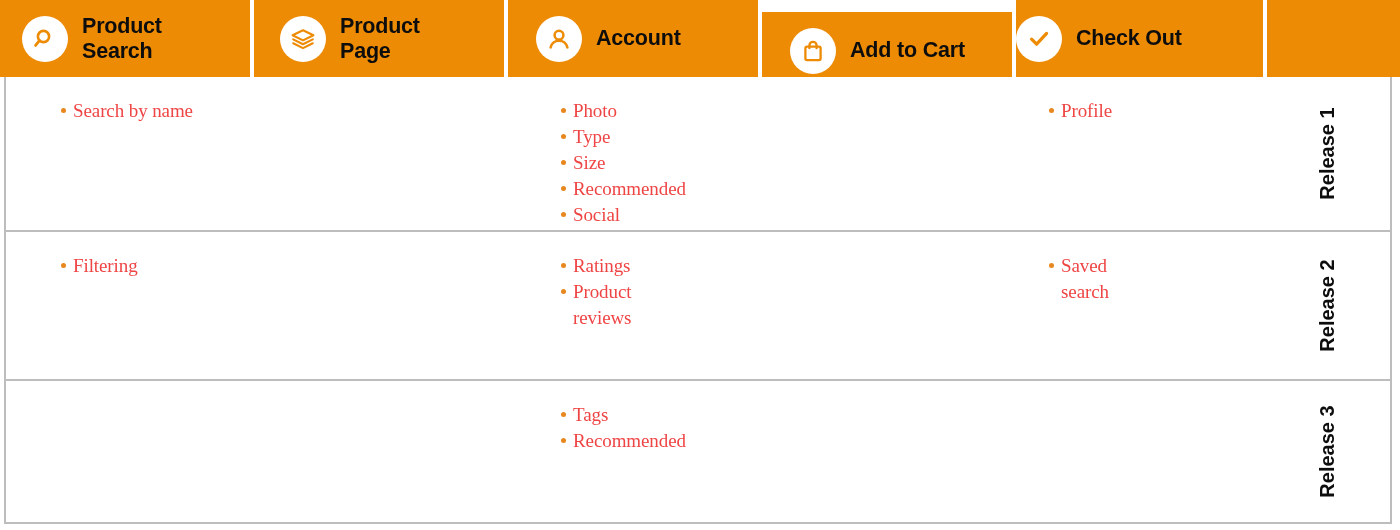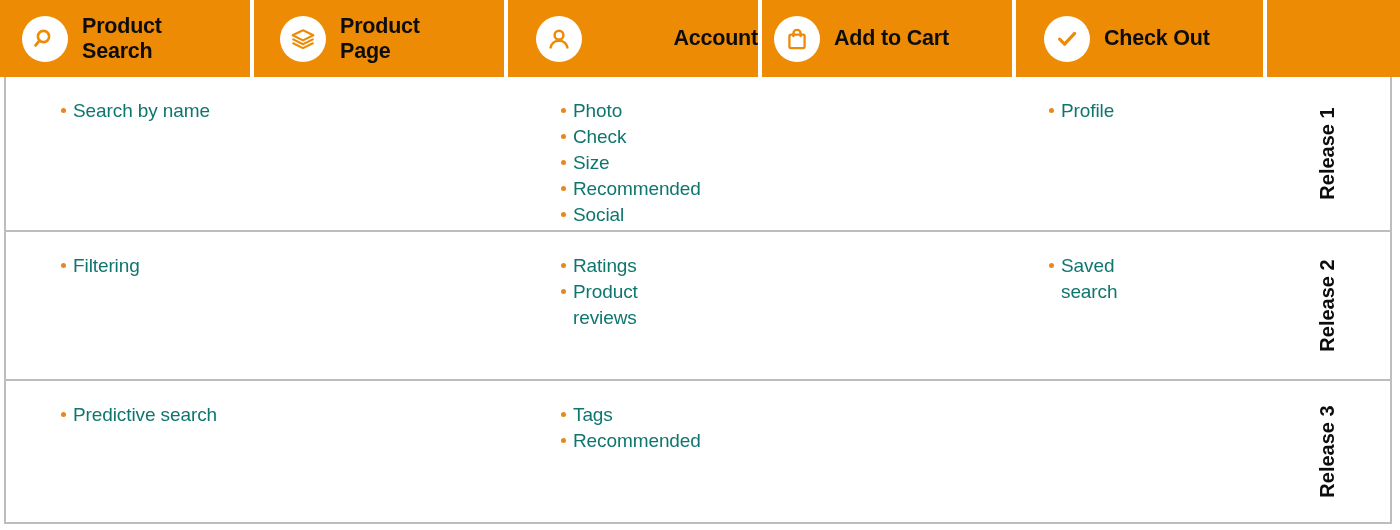--- a/index.html
+++ b/index.html
@@ -39,23 +39,23 @@
     box-sizing: border-box;
     flex: 0 0 auto;
   }
   .header-gap {
     flex: 0 0 4px;
     background: #ffffff;
     height: 77px;
   }
   .header-cell.c0 { width: 250px; padding-left: 22px; }
   .header-cell.c1 { width: 250px; padding-left: 26px; }
-  .header-cell.c2 { width: 250px; padding-left: 28px; justify-content: space-between; }
-  .header-cell.c3 { width: 250px; padding-left: 12px; }
-  .header-cell.c4 { width: 247px; padding-left: 28px; }
+  .header-cell.c2 { width: 250px; padding-left: 28px; }
+  .header-cell.c3 { width: 250px; padding-left: 28px; margin-top: 12px; }
+  .header-cell.c4 { width: 247px; }
   .header-cell.tail { width: 137px; padding: 0; }
 
   .hicon {
     width: 46px;
     height: 46px;
     border-radius: 50%;
     background: #ffffff;
     flex: 0 0 46px;
     display: flex;
     align-items: center;
@@ -123,25 +123,26 @@
   .cell.k4 { left: 1036px; width: 215px; }
 
   .bullet-list {
     margin: 0;
     padding: 0;
     list-style: none;
   }
   .bullet-list li {
     position: relative;
     padding-left: 13px;
-    color: #0f766e;
+    color: #ef4444;
     font-size: 19px;
     line-height: 26px;
     font-weight: normal;
     letter-spacing: -0.1px;
+    font-family: Liberation Serif, serif;
   }
   .bullet-list li::before {
     content: "";
     position: absolute;
     left: 1px;
     top: 10px;
     width: 5px;
     height: 5px;
     border-radius: 50%;
     background: #e8871e;
@@ -238,21 +239,21 @@
 
     <div class="rel-row r0">
       <div class="cell k0">
         <ul class="bullet-list">
             <li>Search by name</li>
           </ul>
       </div>
       <div class="cell k1">
         <ul class="bullet-list">
             <li>Photo</li>
-            <li>Check</li>
+            <li>Type</li>
             <li>Size</li>
             <li>Recommended</li>
             <li>Social</li>
           </ul>
       </div>
       <div class="cell k2">
         <ul class="bullet-list">
             <li>Profile</li>
           </ul>
       </div>
@@ -289,25 +290,20 @@
       </div>
       <div class="cell k4">
         <ul class="bullet-list"></ul>
       </div>
       <div class="rel-label-box">
         <span class="rel-label">Release 2</span>
       </div>
     </div>
 
     <div class="rel-row r2">
-      <div class="cell k0">
-        <ul class="bullet-list">
-            <li>Predictive search</li>
-          </ul>
-      </div>
       <div class="cell k1">
         <ul class="bullet-list">
             <li>Tags</li>
             <li>Recommended</li>
           </ul>
       </div>
       <div class="cell k3">
         <ul class="bullet-list"></ul>
       </div>
       <div class="cell k4">

